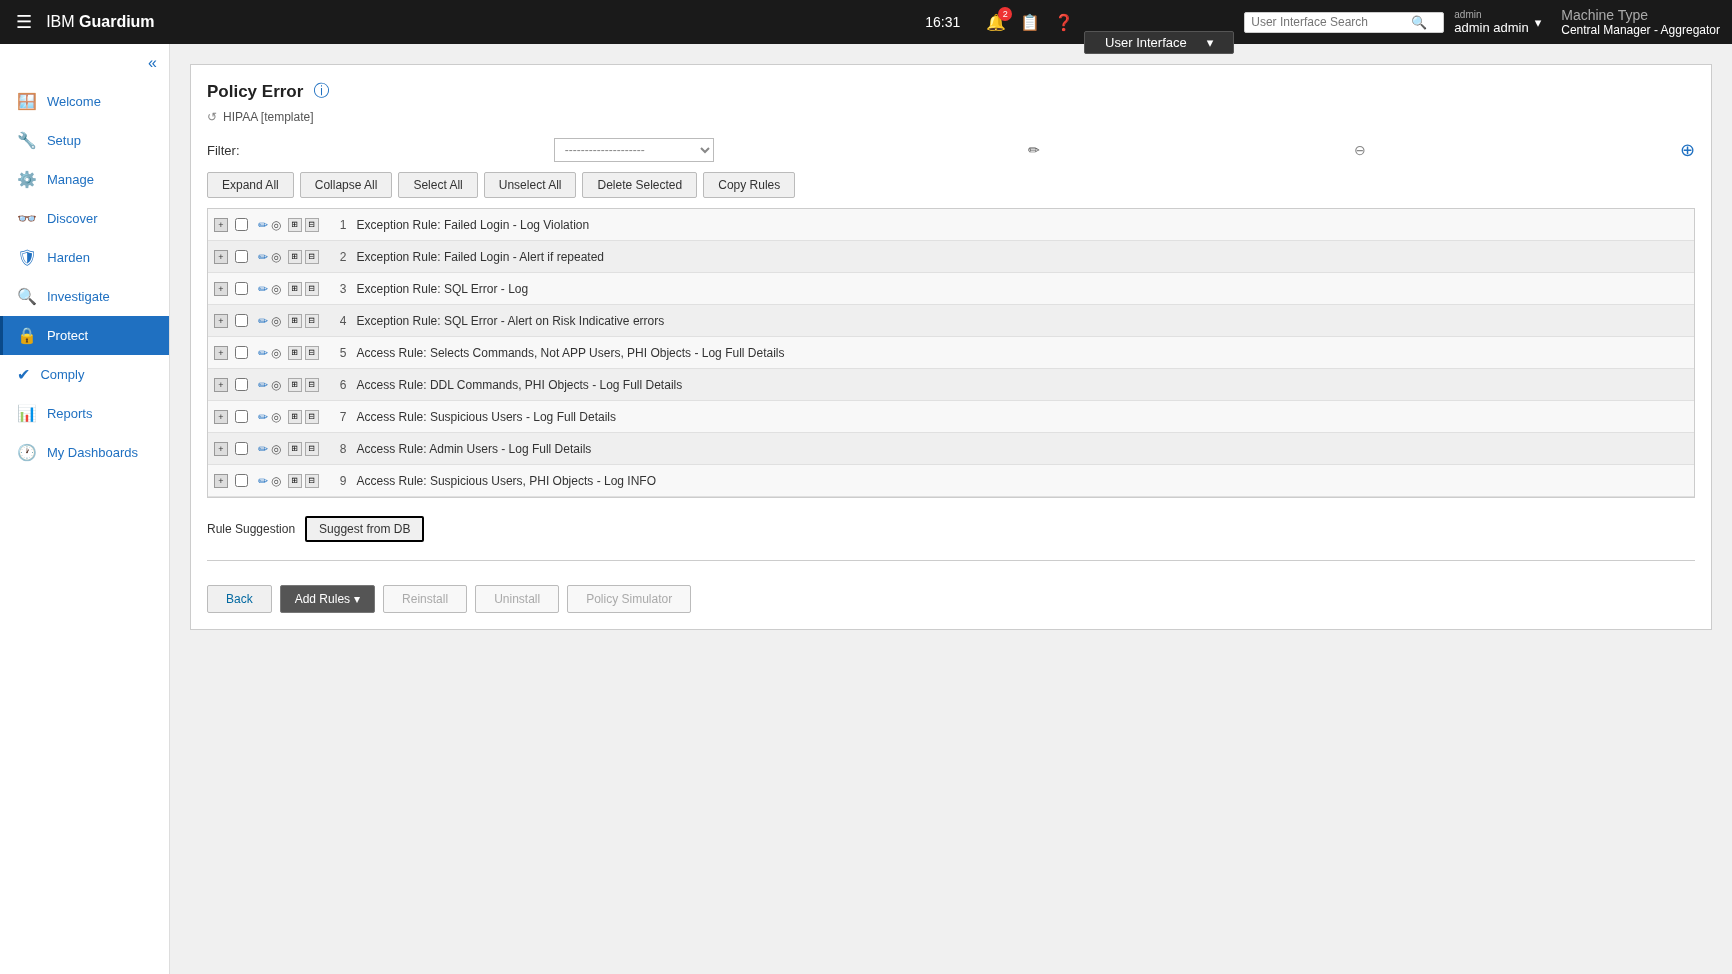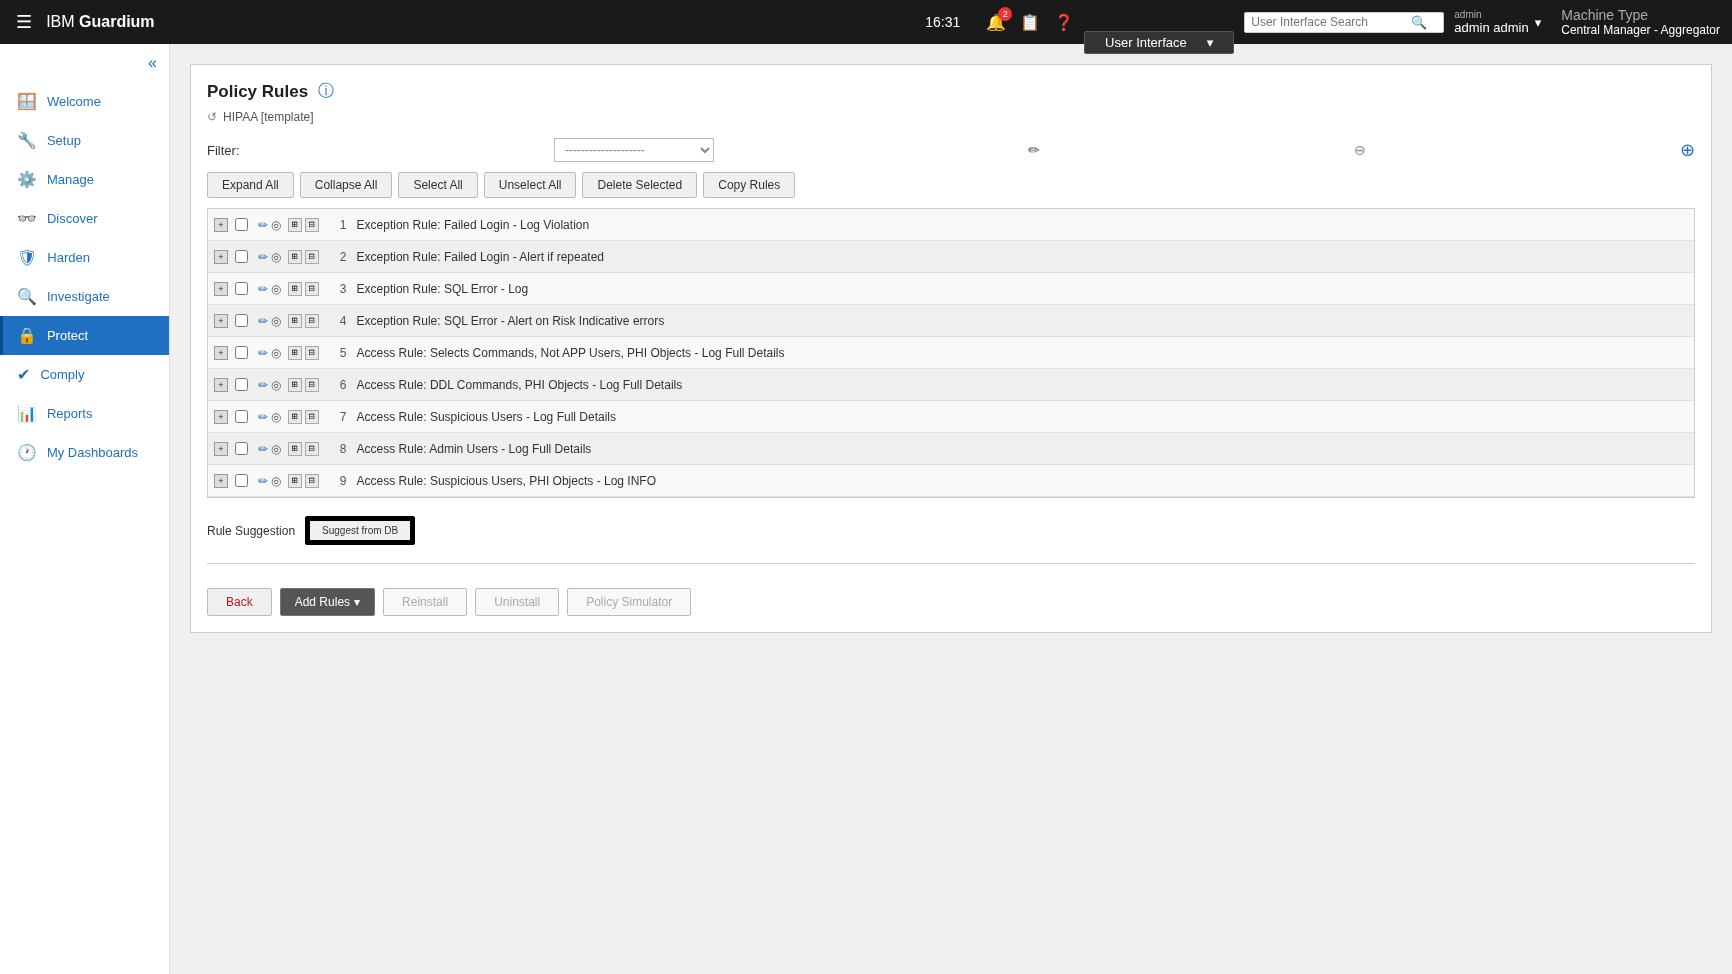--- a/index.html
+++ b/index.html
@@ -158,32 +158,32 @@
     }
     .rule-num { min-width: 20px; text-align: right; margin-right: 10px; color: #555; font-size: 12px; }
     .rule-text { font-size: 12px; color: #333; flex: 1; }
 
     
     .rule-suggestion {
       display: flex; align-items: center; gap: 10px; margin-top: 12px; padding: 6px 0;
     }
     .rule-suggestion-label { font-size: 12px; color: #333; }
     .suggest-btn {
-      padding: 4px 12px; border: 5px solid #000000;
-      background: #f0f0f0; font-size: 10px; cursor: pointer; color: #333;
+      padding: 4px 12px; border: 2px solid #000000;
+      background: #f0f0f0; font-size: 12px; cursor: pointer; color: #333;
       border-radius: 2px;
     }
 
     
     .bottom-bar {
       display: flex; gap: 8px; margin-top: 24px; align-items: center;
     }
     .bottom-btn {
       padding: 6px 18px; border: 1px solid #bbb;
-      background: #f0f0f0; font-size: 12px; cursor: pointer; color: #b91c1c;
+      background: #f0f0f0; font-size: 12px; cursor: pointer; color: #0369a1;
       border-radius: 2px;
     }
     .bottom-btn.disabled { color: #aaa; cursor: not-allowed; background: #f8f8f8; }
     .add-rules-btn {
       display: flex; align-items: center; gap: 4px;
       padding: 6px 14px; border: 1px solid #777;
       background: #555; color: #fff; font-size: 12px; cursor: pointer;
       border-radius: 2px;
     }
 
@@ -273,21 +273,21 @@
     <span class="s-icon">🕐</span>
     <span class="s-label">My Dashboards</span>
   </div>
     </div>
 </aside>
 
 <main class="main">
   <div class="policy-panel">
 
     <div class="policy-header">
-      <h2>Policy Rules</h2>
+      <h2>Policy Error</h2>
       <span class="help-icon">ⓘ</span>
     </div>
 
     <div class="template-row">
       <span class="template-icon">↺</span>
       <span>HIPAA [template]</span>
     </div>
 
     <div class="filter-row">
       <span class="filter-label">Filter:</span>

